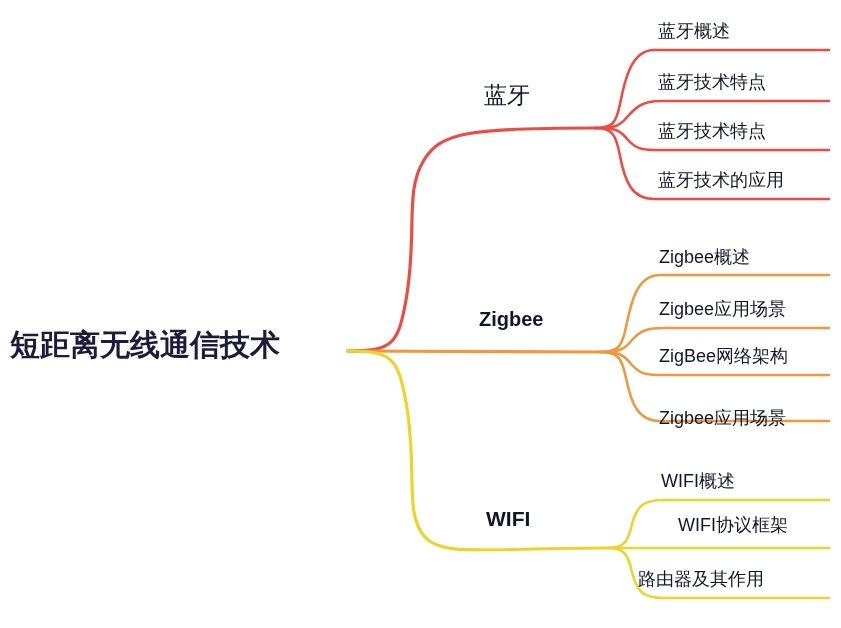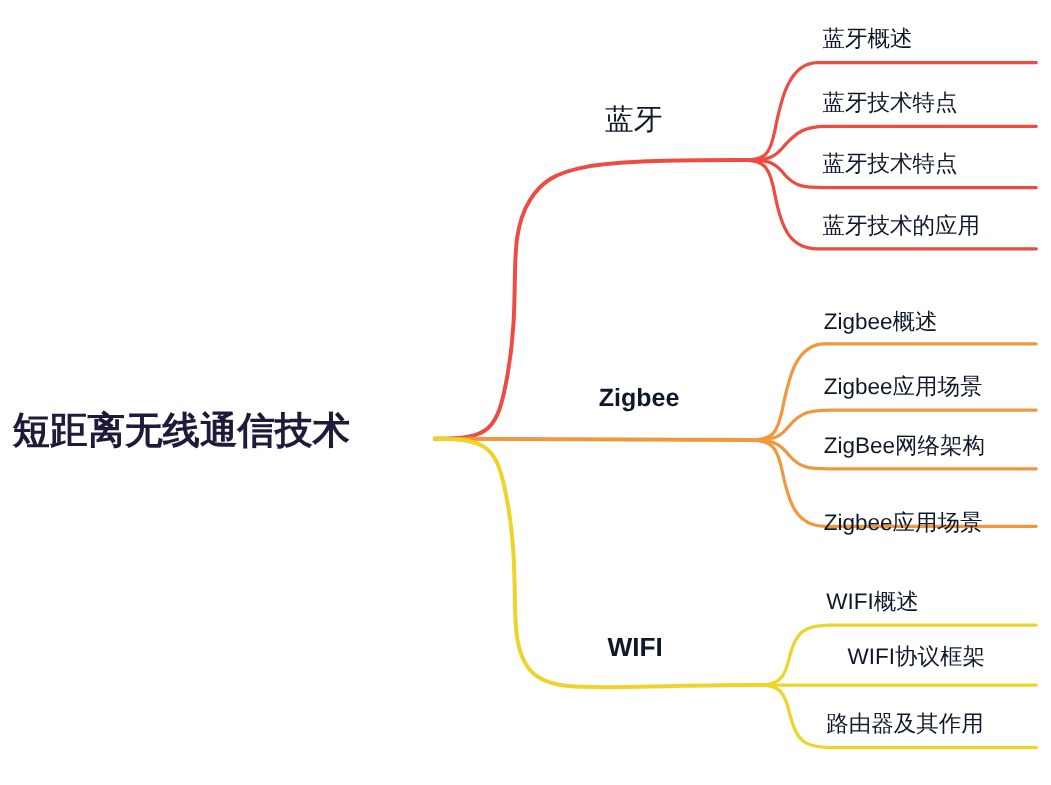--- a/index.html
+++ b/index.html
@@ -127,15 +127,15 @@
   <div class="node leaf-node" style="left:658px; top:122px;">蓝牙技术特点</div>
   <div class="node leaf-node" style="left:658px; top:171px;text-align:right;">蓝牙技术的应用</div>
 
   <div class="node leaf-node" style="left:659px; top:248px;">Zigbee概述</div>
   <div class="node leaf-node" style="left:659px; top:300px;">Zigbee应用场景</div>
   <div class="node leaf-node" style="left:659px; top:347px;">ZigBee网络架构</div>
   <div class="node leaf-node" style="left:659px; top:394px;margin-top:15px;">Zigbee应用场景</div>
 
   <div class="node leaf-node" style="left:661px; top:472px;">WIFI概述</div>
   <div class="node leaf-node" style="left:661px; top:516px;margin-left:17px;">WIFI协议框架</div>
-  <div class="node leaf-node" style="left:661px; top:570px;text-align:center;">路由器及其作用</div>
+  <div class="node leaf-node" style="left:638px; top:570px;text-align:center;">路由器及其作用</div>
 
 </div>
 
 </body></html>

